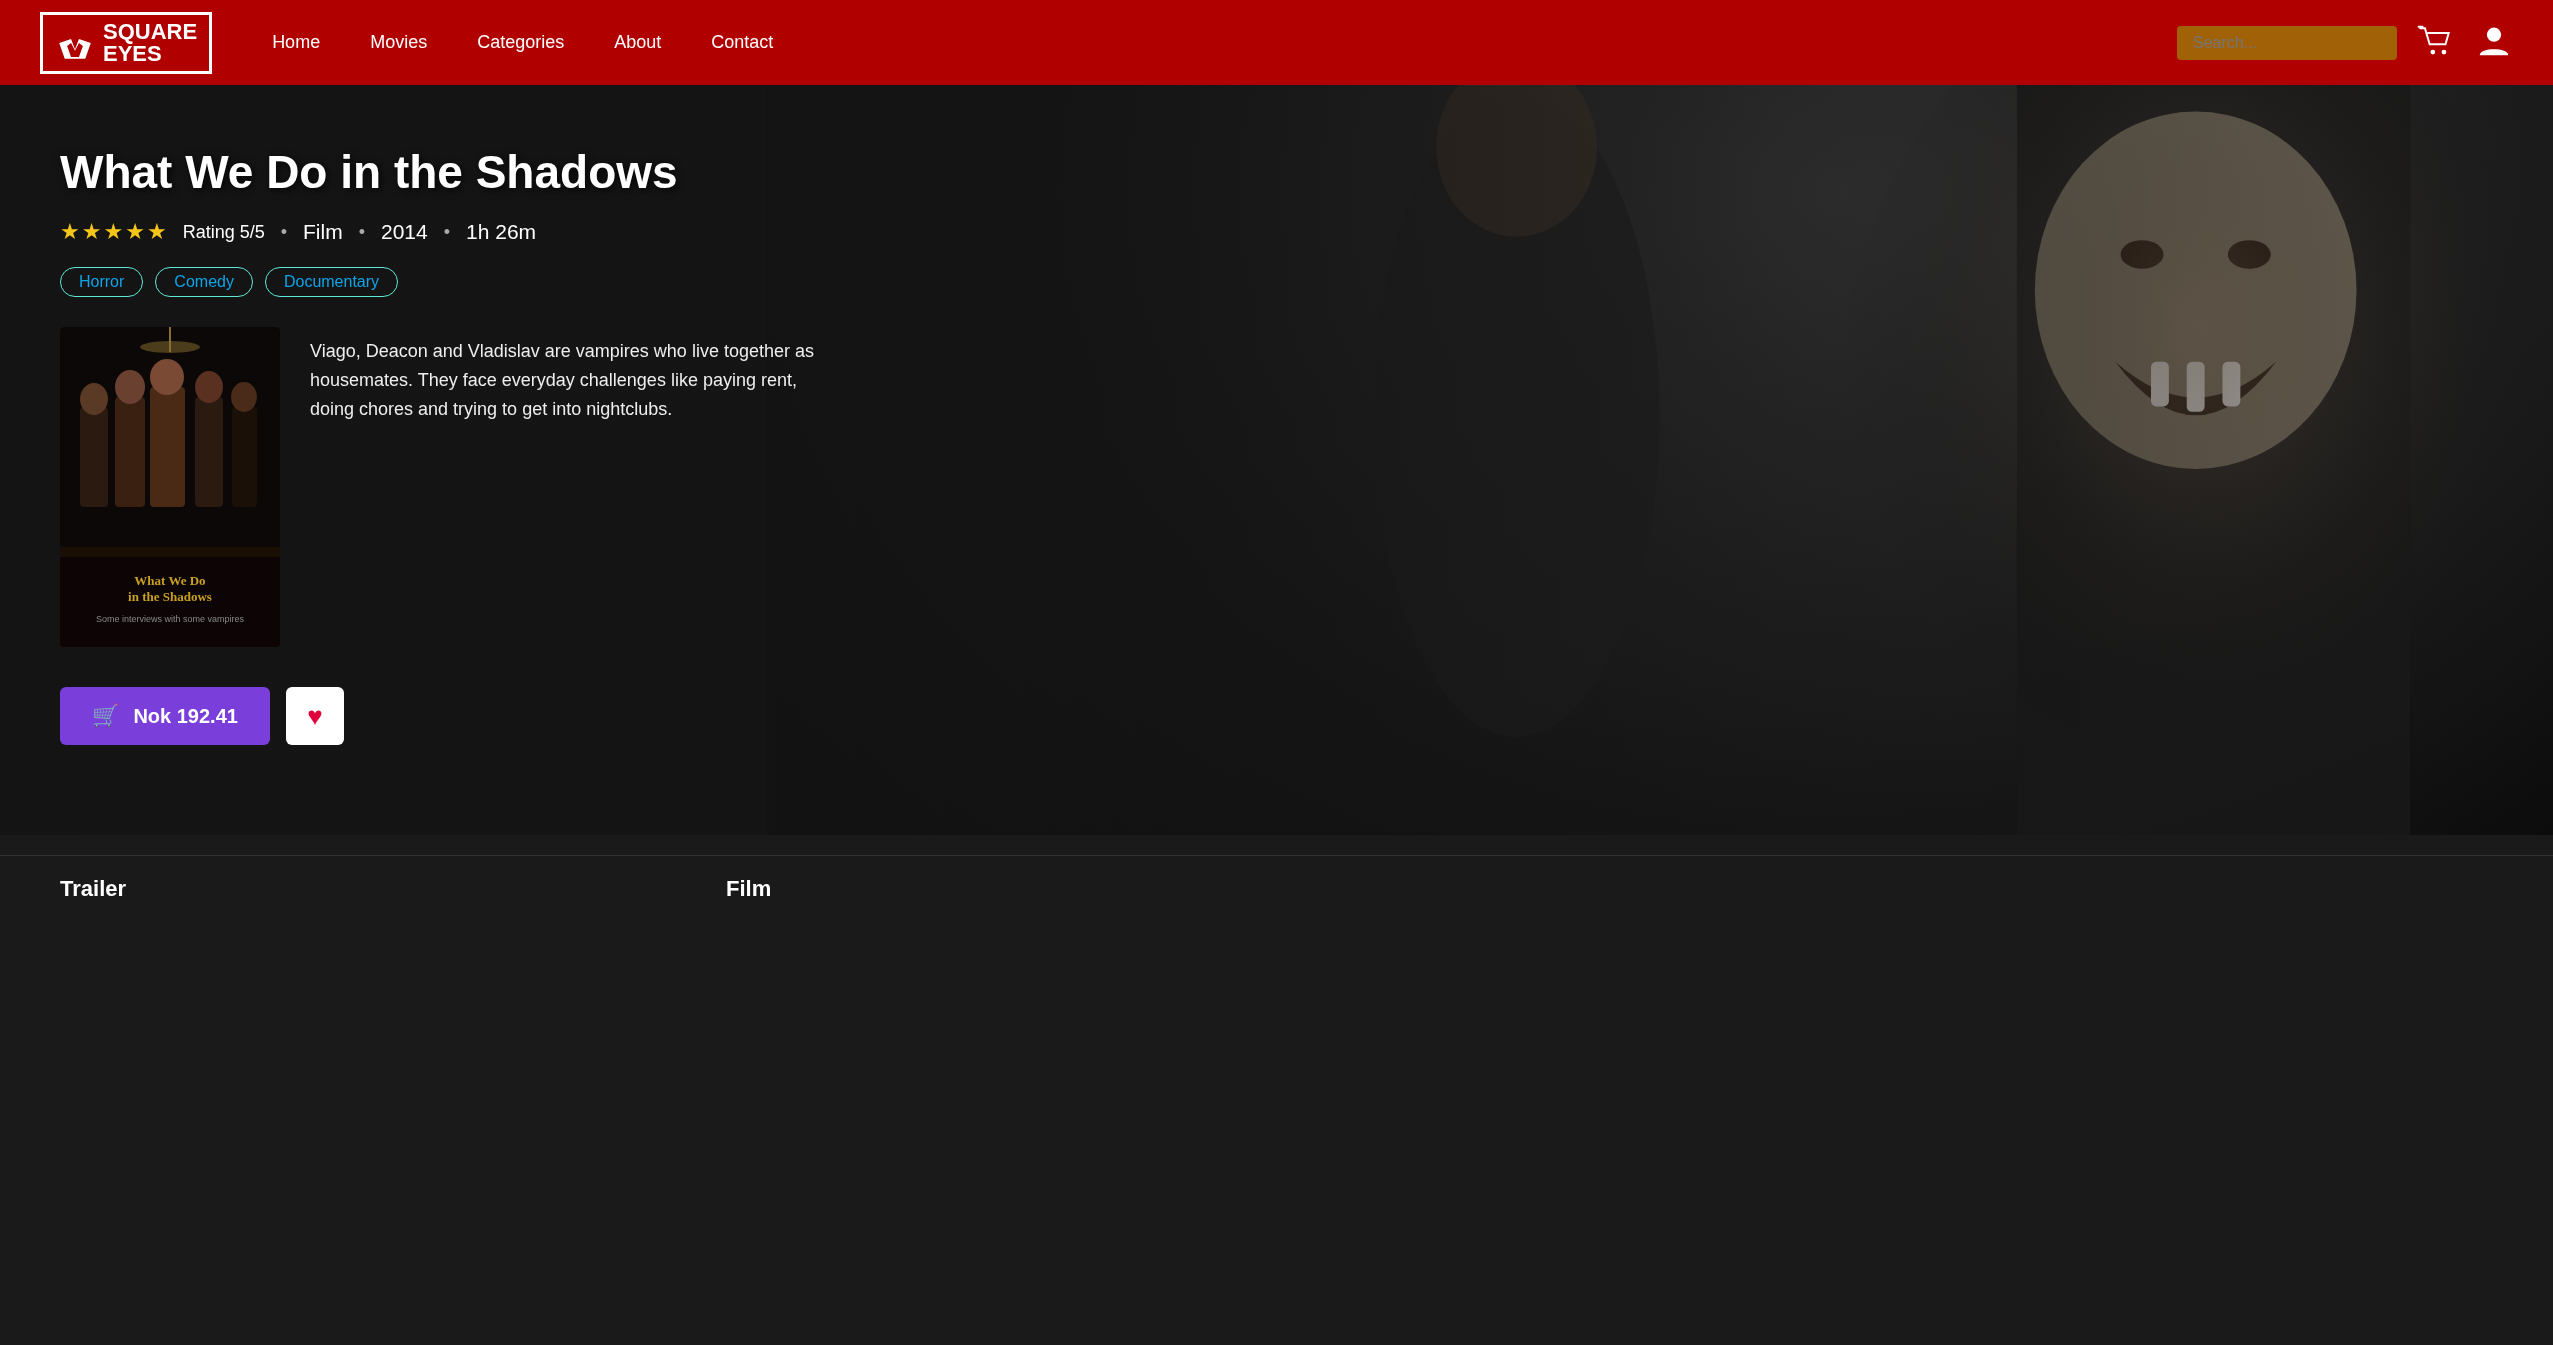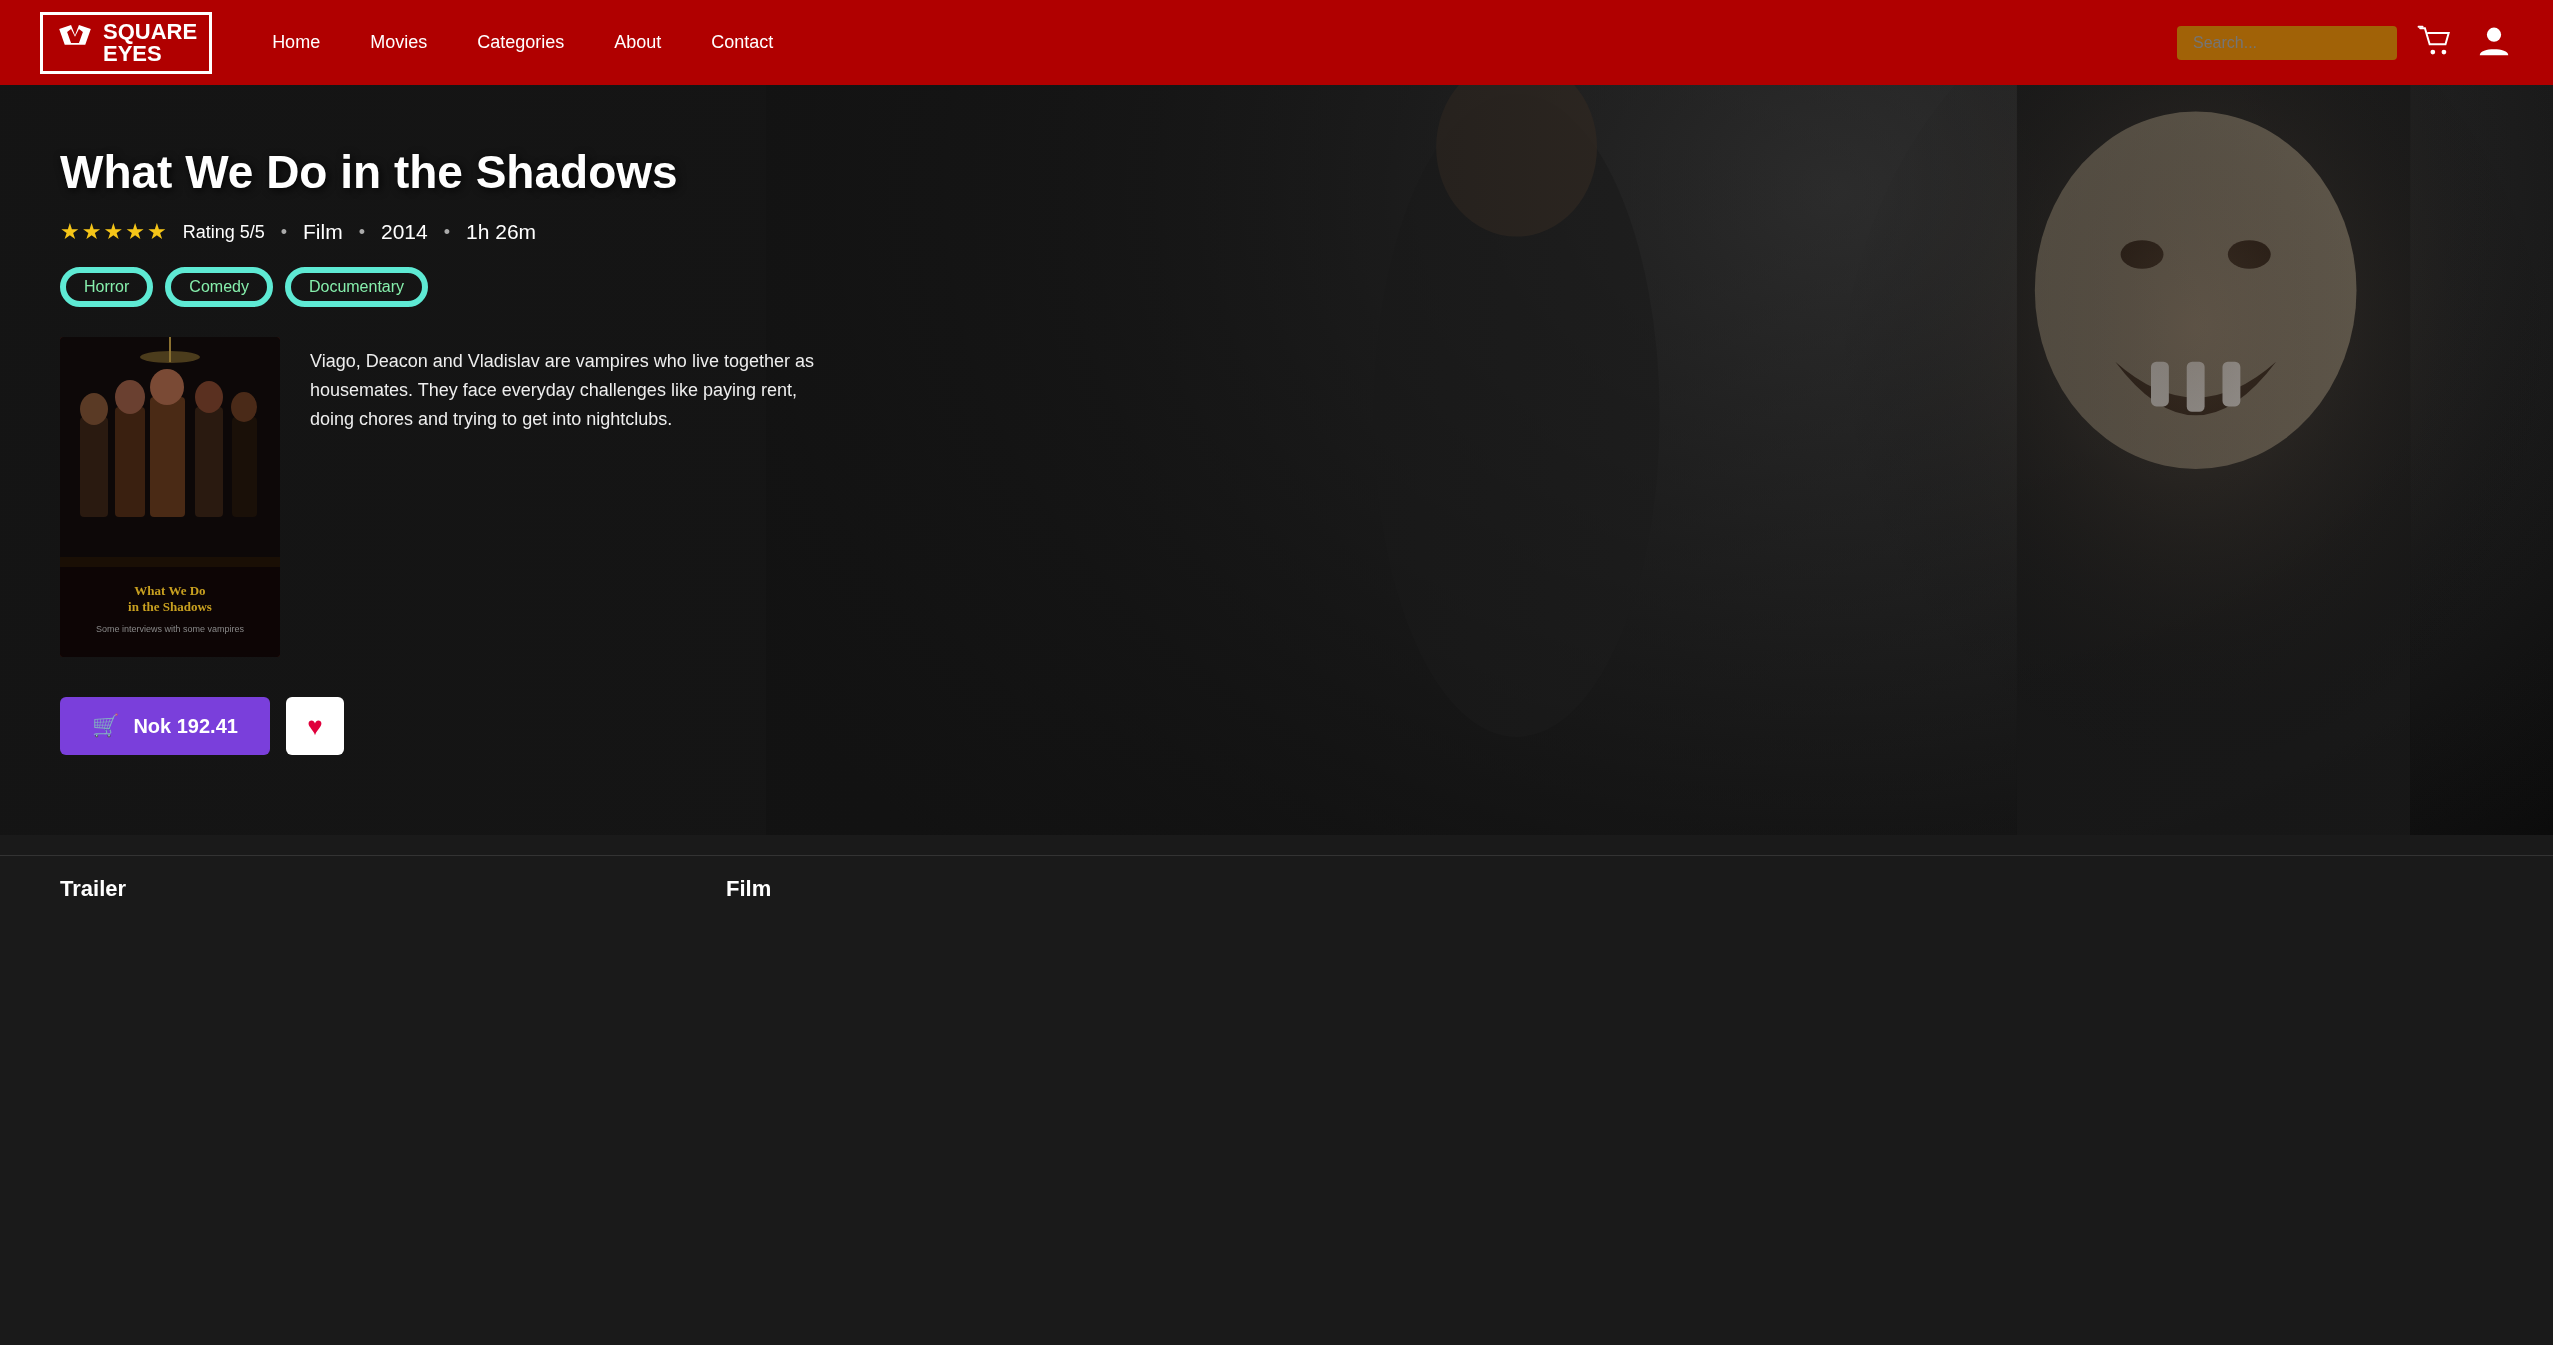--- a/index.html
+++ b/index.html
@@ -20,21 +20,21 @@
       height: 85px;
       position: relative;
       z-index: 10;
     }
 
     .logo-box {
       border: 3px solid #fff;
       padding: 6px 12px;
       margin-right: 60px;
       display: flex;
-      align-items: flex-start;
+      align-items: flex-end;
       gap: 8px;
       flex-shrink: 0;
     }
 
     .logo-icon {
       width: 40px;
       height: 30px;
     }
 
     .logo-text {
@@ -165,25 +165,25 @@
       font-size: 21px;
     }
 
     .tags-row {
       display: flex;
       gap: 12px;
       margin-bottom: 30px;
     }
 
     .tag {
-      border: 6px solid #5eead4;
+      border: 1px solid #5eead4;
       border-radius: 20px;
       padding: 5px 18px;
       font-size: 16px;
-      color: #86efac;
+      color: #0ea5e9;
       background: transparent;
     }
 
     .movie-info-row {
       display: flex;
       gap: 30px;
       align-items: flex-start;
       margin-bottom: 40px;
     }
 

